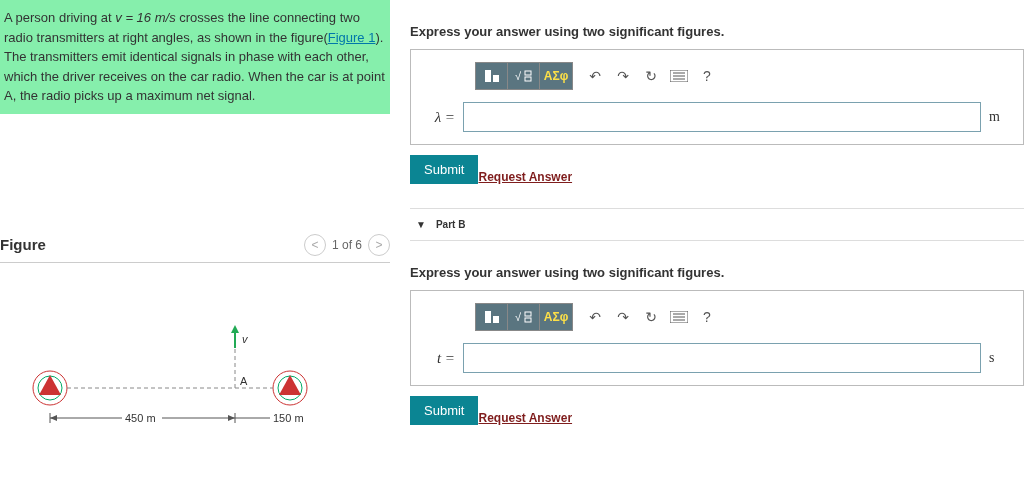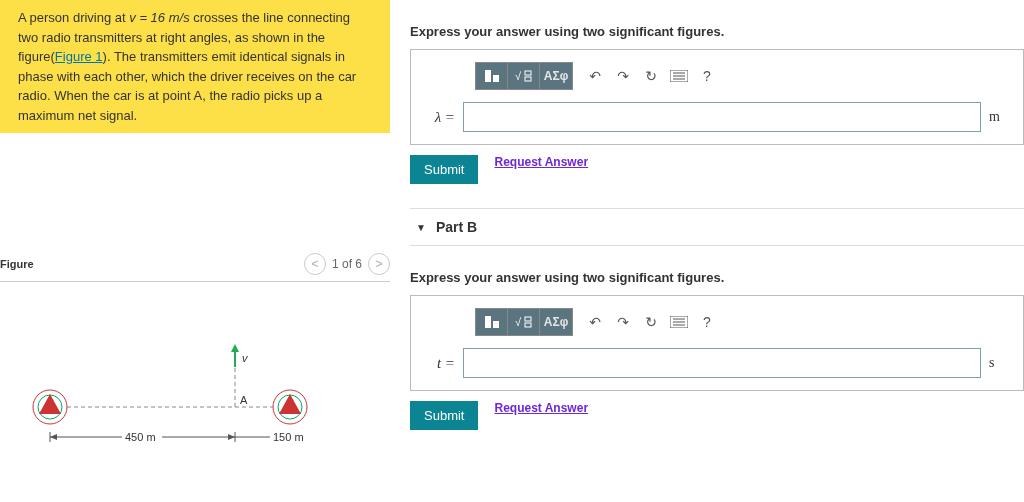--- a/index.html
+++ b/index.html
@@ -1,48 +1,48 @@
 <!DOCTYPE html>
 <html><head>
 <meta charset="utf-8">
 <style>
   * { box-sizing: border-box; margin: 0; padding: 0; }
   body { font-family: Arial, Helvetica, sans-serif; font-size: 13px; color: #333; background: #fff; width: 1024px; }
   .wrap { display: flex; }
   .left { width: 400px; padding: 0 10px 0 0; }
   .right { flex: 1; padding: 0 0 0 10px; }
-  .problem-box { background: #fde047; padding: 8px 18px; line-height: 1.5; }
+  .problem-box { background: #86efac; padding: 8px 4px; line-height: 1.5; }
   .problem-box a { color: #0077aa; text-decoration: underline; }
   .figure-sec { margin-top: 120px; }
   .figure-hdr { display: flex; align-items: center; justify-content: space-between; border-bottom: 1px solid #ccc; padding-bottom: 6px; }
-  .figure-hdr h3 { font-size: 11px; font-weight: bold; }
+  .figure-hdr h3 { font-size: 15px; font-weight: bold; }
   .pager { display: flex; align-items: center; gap: 6px; color: #666; font-size: 12px; }
   .pg-btn { width: 22px; height: 22px; border: 1px solid #ccc; border-radius: 50%; background: #fff; display: flex; align-items: center; justify-content: center; color: #aaa; }
   .fig-img { margin-top: 30px; padding: 10px; }
   .q-text { line-height: 1.5; margin-bottom: 6px; }
   .q-bold { font-weight: bold; margin-bottom: 10px; margin-top: 24px; }
   .ans-box { border: 1px solid #bbb; padding: 12px 14px; margin-bottom: 10px; }
   .toolbar { display: flex; align-items: center; gap: 0; margin-bottom: 12px; margin-left: 50px;}
   .tb-grp { border: 1px solid #888; display: flex; }
   .tb-btn { width: 32px; height: 26px; border-right: 1px solid #888; display: flex; align-items: center; justify-content: center; font-size: 12px; background: #f5f5f5; }
   .tb-btn:last-child { border-right: none; }
-  .tb-btn.greek { background: #5a7580; color: #e5e5e5; font-weight: bold; }
+  .tb-btn.greek { background: #5a7580; color: #fde047; font-weight: bold; }
   .tb-btn.math { background: #5a7580; color: #fff; }
   .tb-spacer { width: 8px; }
   .tb-icon { width: 28px; height: 26px; display: flex; align-items: center; justify-content: center; color: #555; font-size: 14px; }
   .input-row { display: flex; align-items: center; gap: 8px; }
   .var-lbl { font-style: italic; font-family: 'Times New Roman', serif; font-size: 15px; width: 30px; text-align: right; }
   .ans-input { flex: 1; height: 30px; border: 1px solid #7aa1af; padding: 0 6px; font-size: 13px; }
   .unit-lbl { font-family: 'Times New Roman', serif; font-size: 14px; width: 20px; }
-  .submit-row { display: flex; align-items: flex-start; gap: 16px; margin-bottom: 24px; }
+  .submit-row { display: flex; align-items: flex-end; gap: 0; margin-bottom: 24px; }
   .submit-btn { background: #0b8593; color: #fff; border: none; padding: 7px 14px; font-size: 13px; cursor: pointer; }
-  .req-link { color: #6d28d9; text-decoration: underline; font-weight: bold; font-size: 12px; }
+  .req-link { color: #7f1d1d; text-decoration: underline; font-weight: bold; font-size: 12px; }
   .part-hdr { display: flex; align-items: center; gap: 10px; border-top: 1px solid #ddd; border-bottom: 1px solid #ddd; padding: 10px 6px; margin-bottom: 14px; }
   .part-hdr .tri { font-size: 10px; }
-  .part-hdr .lbl { font-weight: bold; font-size: 14px; }
+  .part-hdr .lbl { font-weight: bold; font-size: 10px; }
 </style>
 </head>
 <body>
 
 <div class="wrap">
   <div class="left">
     <div class="problem-box">
       <span>A person driving at </span><i>v = 16 m/s</i><span> crosses the line connecting two radio transmitters at right angles, as shown in the figure(</span><a href="#">Figure 1</a><span>). The transmitters emit identical signals in phase with each other, which the driver receives on the car radio. When the car is at point A, the radio picks up a maximum net signal.</span>
     </div>
 

